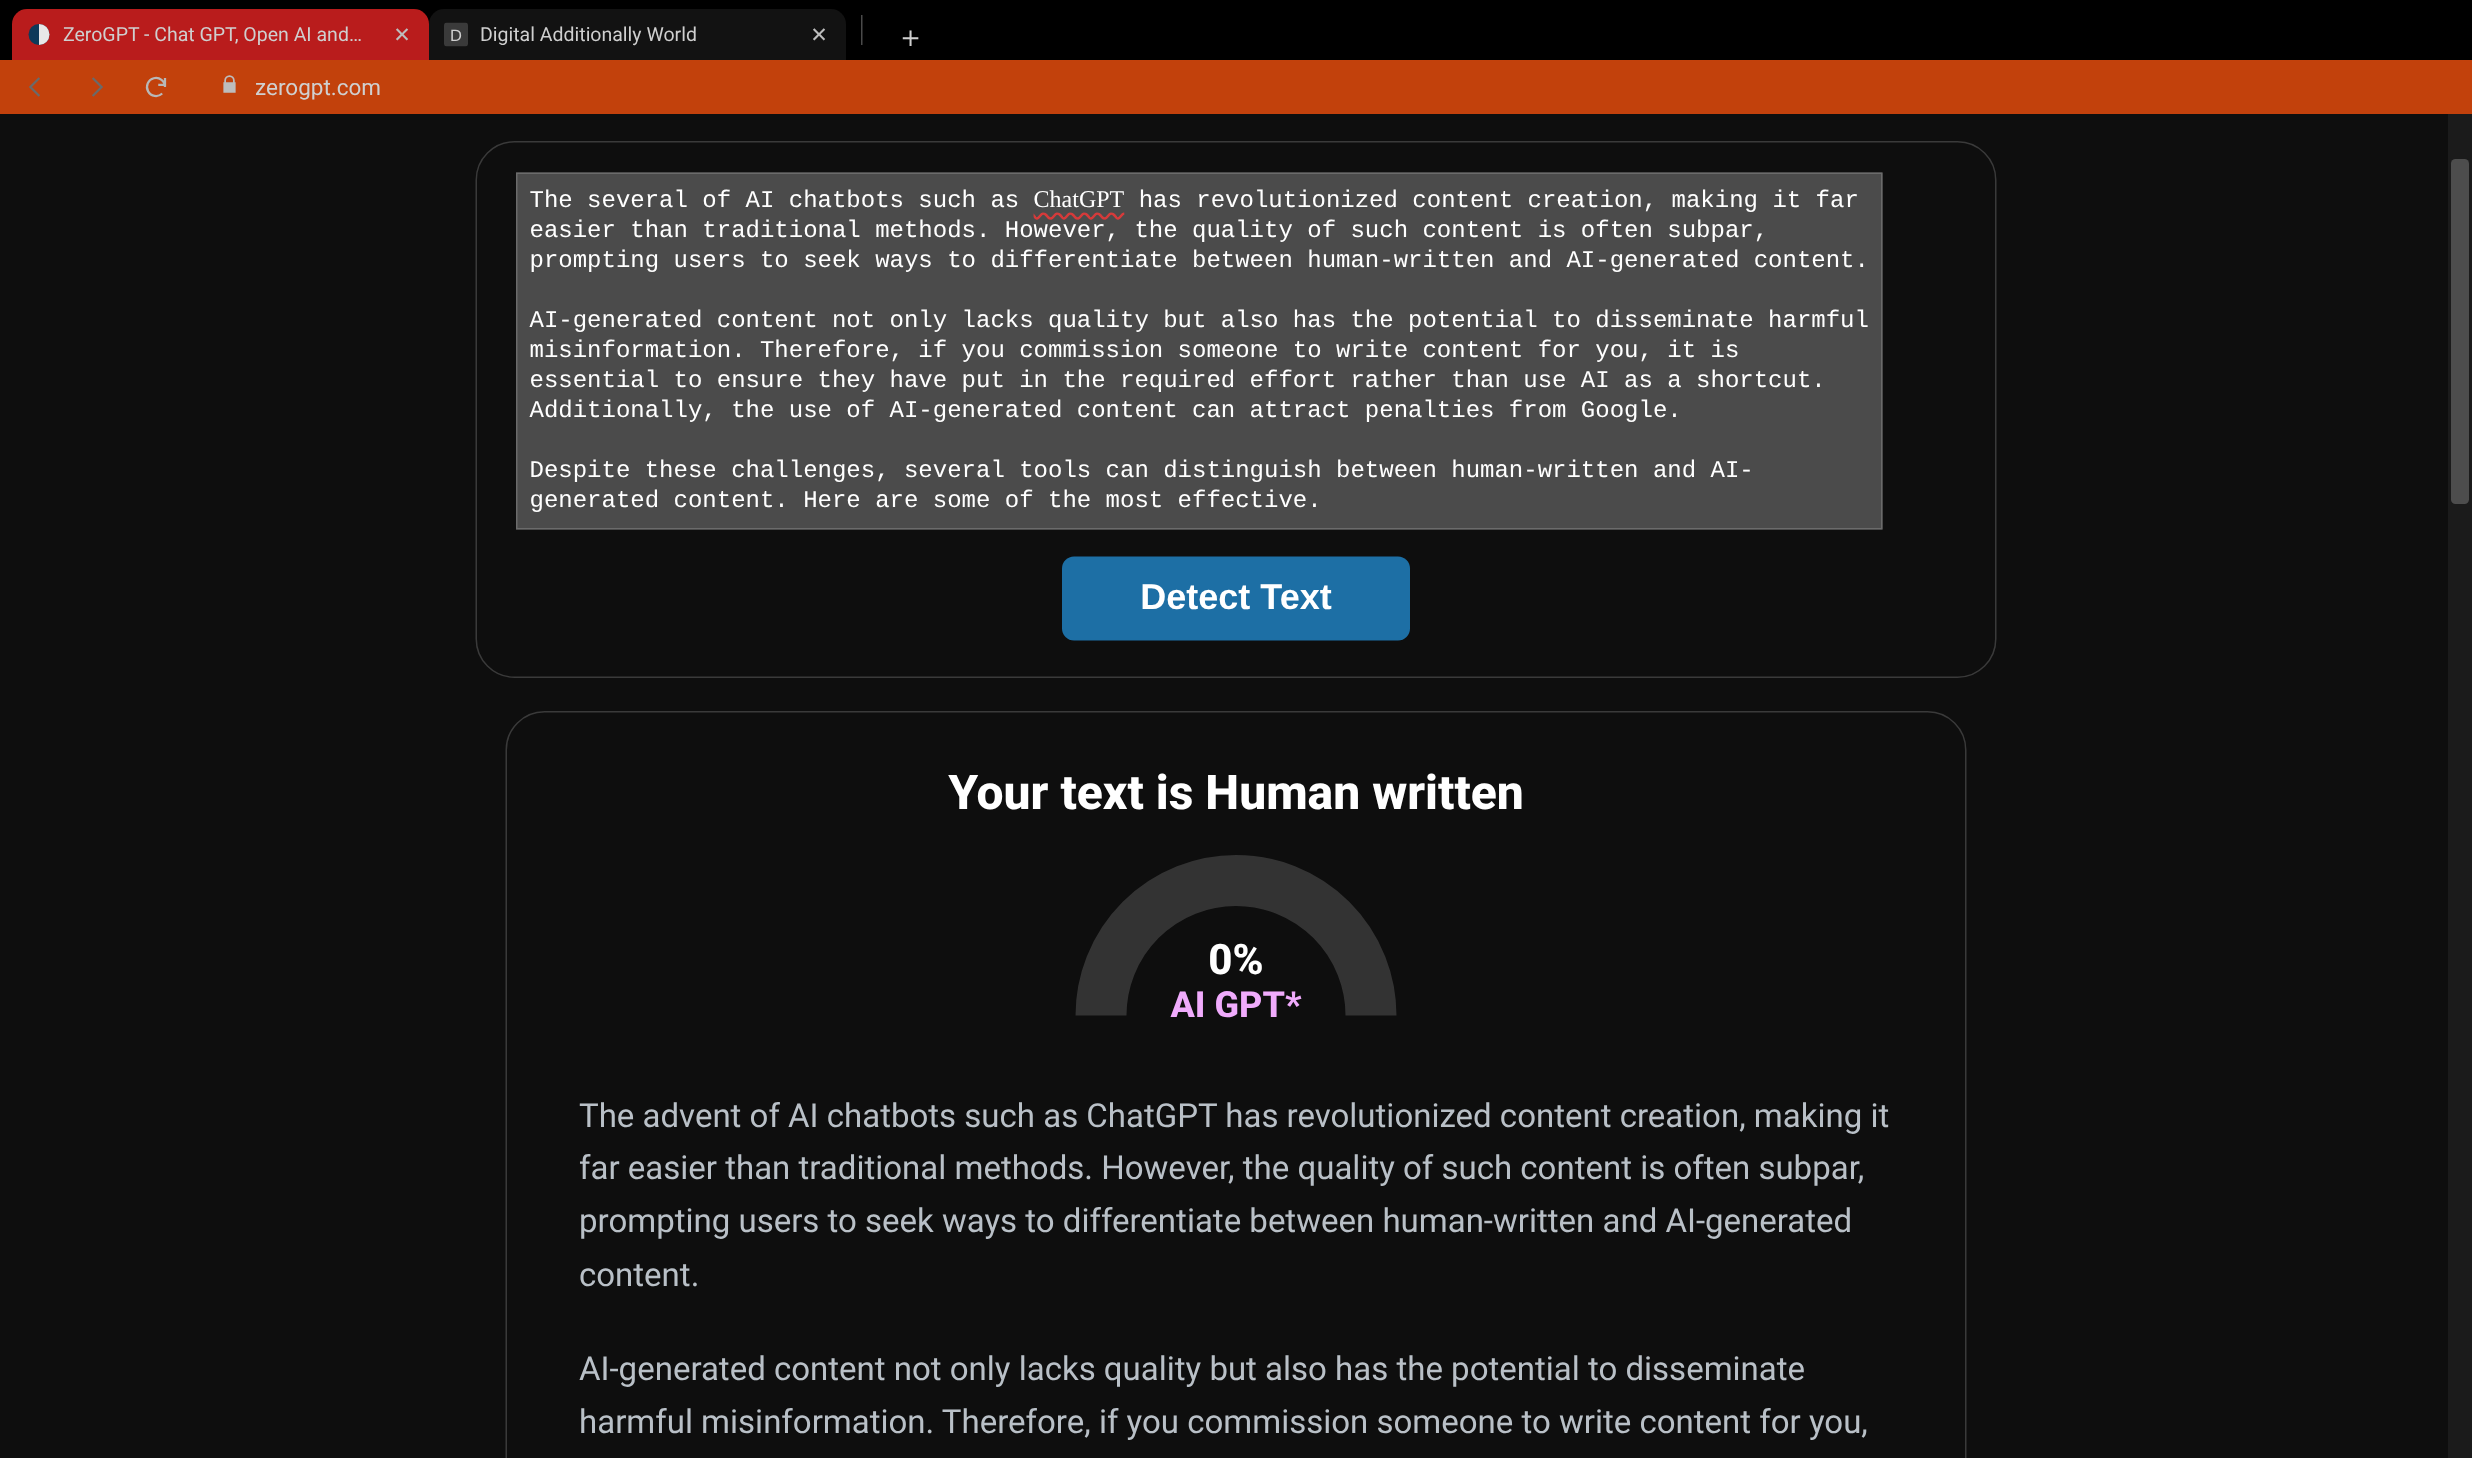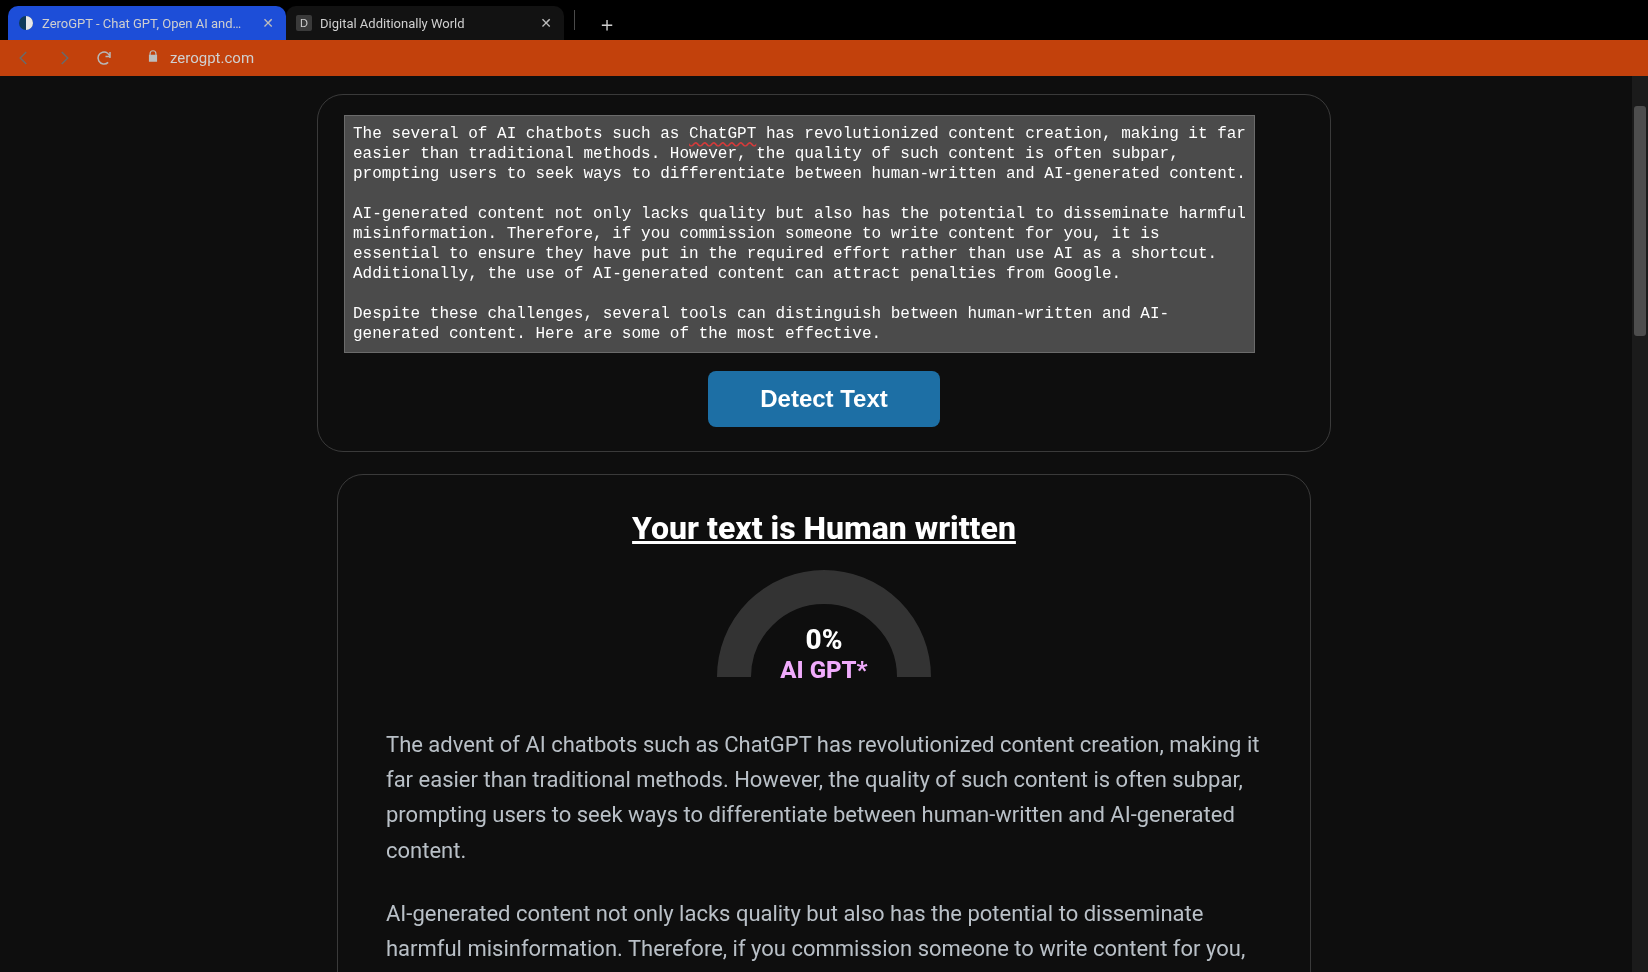--- a/index.html
+++ b/index.html
@@ -28,21 +28,21 @@
     border-top-right-radius: 10px;
     display: flex;
     align-items: center;
     padding: 0 10px;
     font-size: 13px;
     color: #cfcfcf;
     position: relative;
     margin-right: 0px;
   }
   .tab.active {
-    background: #1d4ed8;
+    background: #b91c1c;
   }
   .tab .favicon {
     width: 16px; height: 16px; margin-right: 8px; flex: 0 0 16px;
   }
   .tab .title {
     flex: 1 1 auto;
     white-space: nowrap;
     overflow: hidden;
     text-overflow: ellipsis;
   }
@@ -111,20 +111,21 @@
     line-height:1.25;
     color:#fff;
     padding: 8px 8px;
     white-space:pre-wrap;
     resize:none;
     outline:none;
   }
   .underline-red{
     text-decoration: underline wavy #d63a3a;
     text-underline-offset:3px;
+    font-family:Liberation Serif, serif;
   }
   .detect-btn{
     display:block;
     width:232px;
     height:56px;
     margin:18px auto 0 auto;
     background:#1d6fa5;
     border:none;
     border-radius:8px;
     color:#fff;
@@ -136,21 +137,20 @@
     width: 876px;
     padding: 34px 48px 40px 48px;
     margin-top:22px;
   }
   .result-title{
     text-align:center;
     font-size:32px;
     font-weight:800;
     color:#fff;
     margin:0 0 20px 0;
-    text-decoration:underline;
   }
   .gauge-wrap{
     width:220px; height:120px; margin:0 auto 40px auto; position:relative;
   }
   .gauge-wrap svg{ width:220px; height:120px; display:block;}
   .gauge-labels{
     position:absolute; left:0; right:0; top:56px; text-align:center;
   }
   .gauge-pct{ font-size:28px; font-weight:800; color:#fff;}
   .gauge-sub{ font-size:24px; font-weight:800; color:#f0abfc;}

